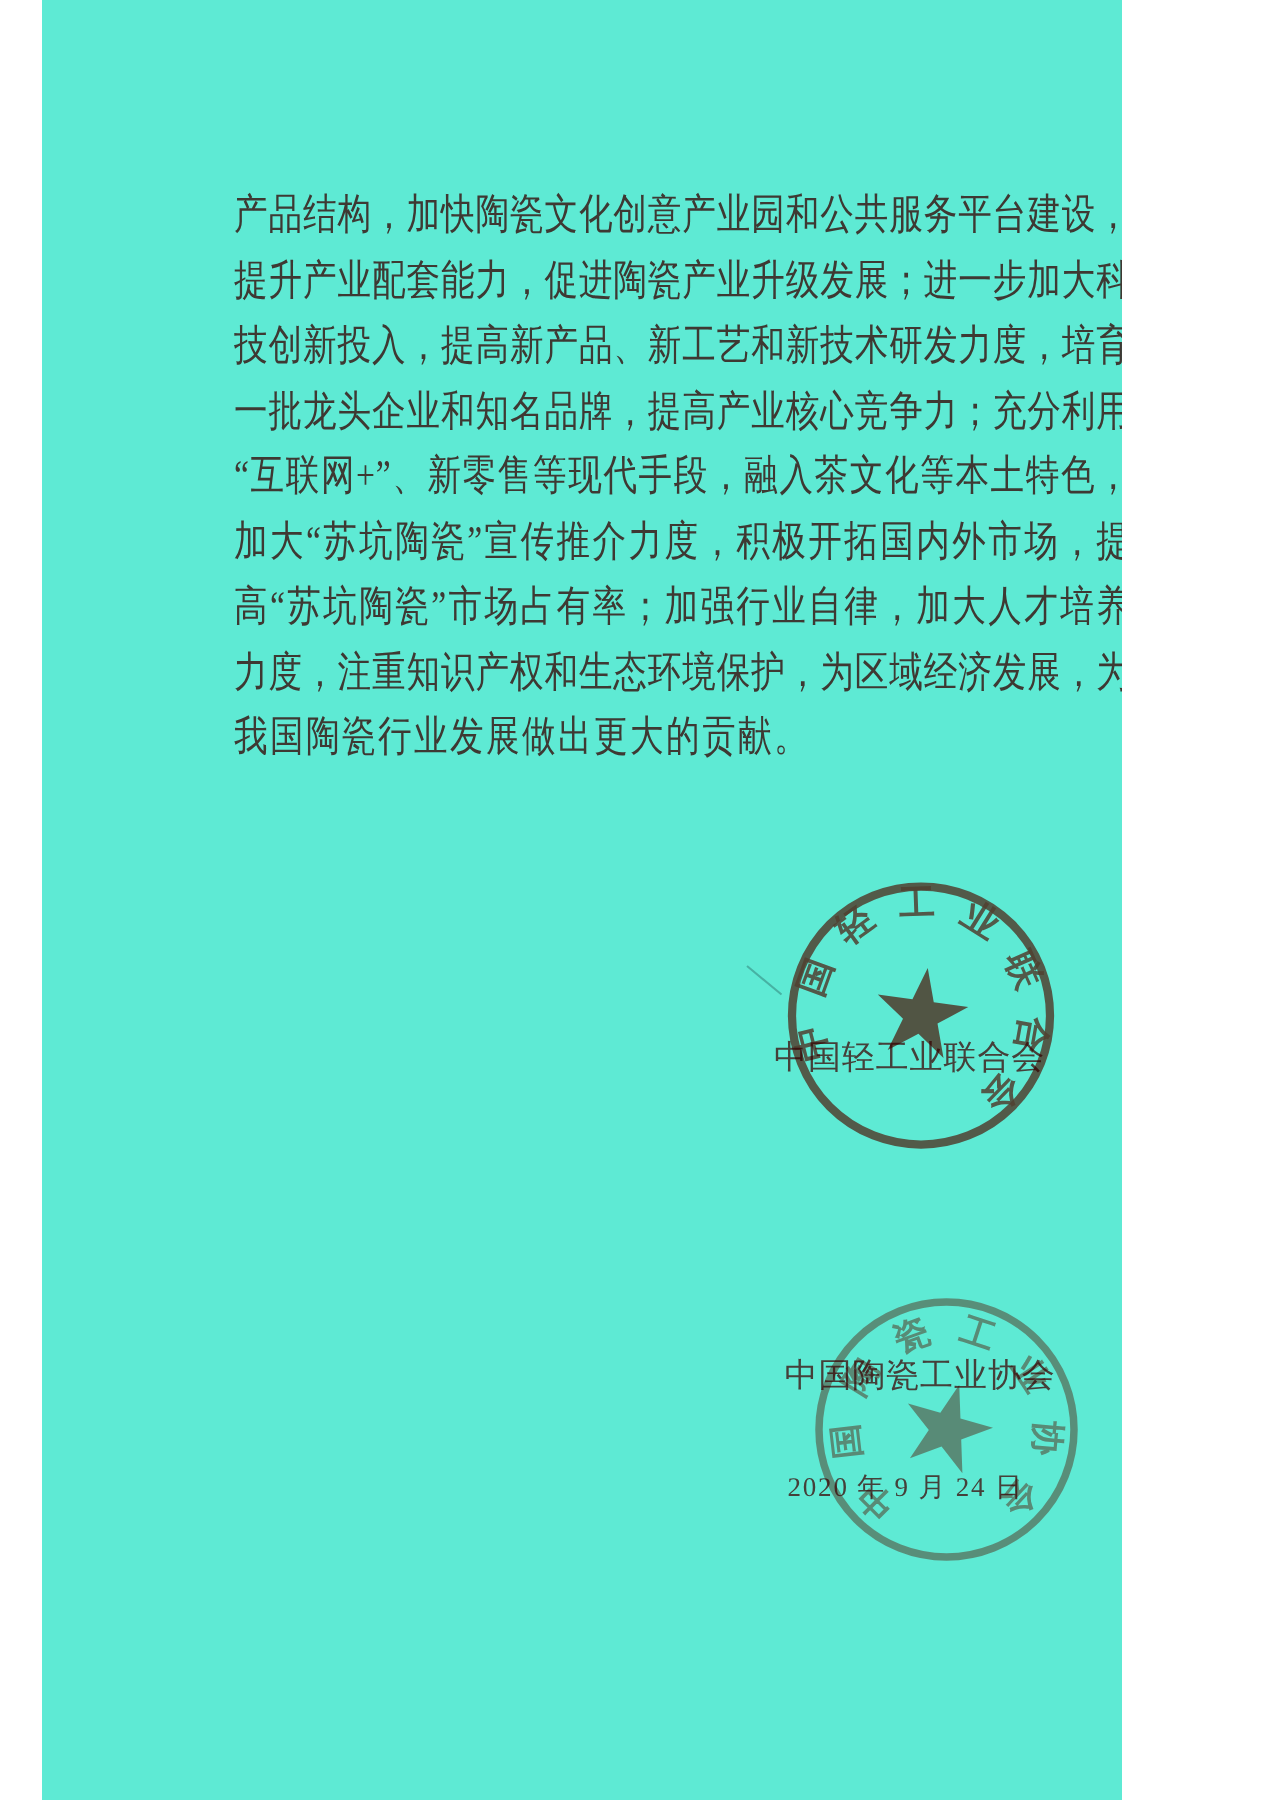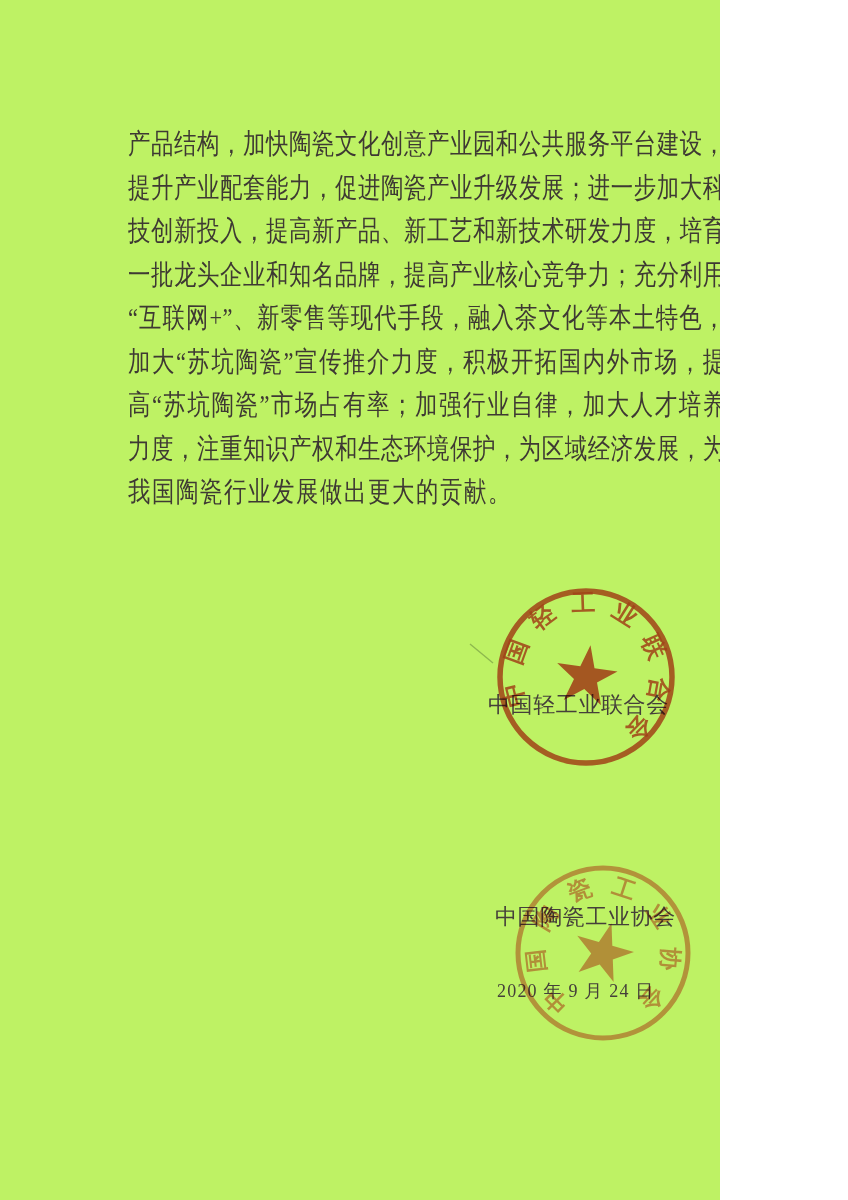--- a/index.html
+++ b/index.html
@@ -1,22 +1,23 @@
 <!DOCTYPE html>
 <html><head>
 <meta charset="utf-8">
 <style>
   html, body { margin: 0; padding: 0; background: #ffffff; }
   .page {
     position: relative;
     width: 720px;
     height: 1200px;
-    background: #bef264;
+    background: #5eead4;
     overflow: hidden;
     font-family: "Liberation Serif", "DejaVu Serif", serif;
+    margin-left: 28px;
   }
   
   .paragraph {
     position: absolute;
     left: 128px;
     top: 122px;
     width: 747px;
     transform: scaleX(0.8);
     transform-origin: 0 0;
     color: #3e3933;

